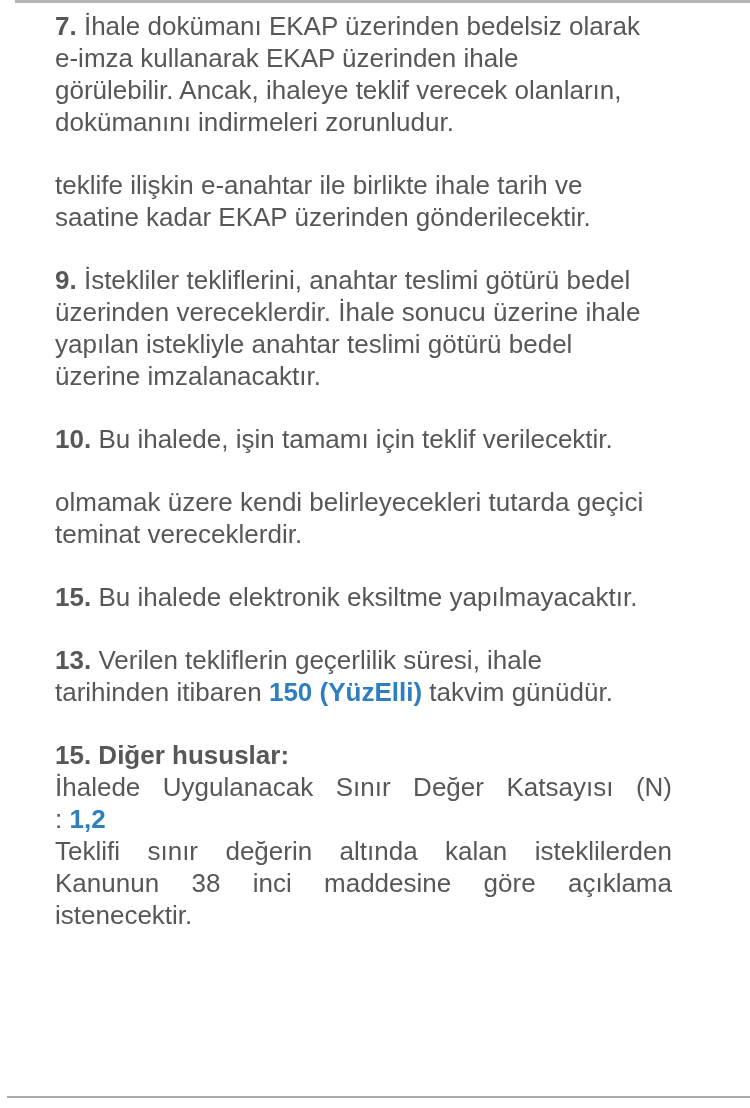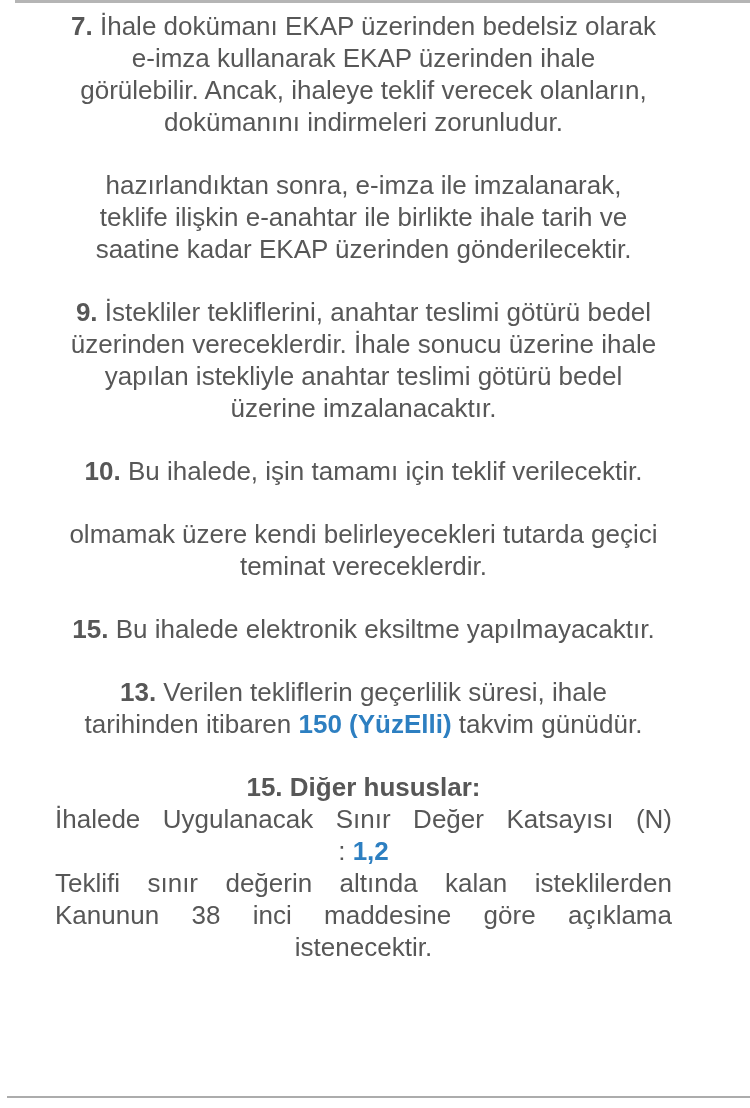--- a/index.html
+++ b/index.html
@@ -27,21 +27,21 @@
     position: absolute;
     left: 55px;
     top: 10px;
     width: 617px;
     font-size: 26px;
     line-height: 32px;
     color: var(--text-color, #575757);
   }
   .item { margin-bottom: 31px; }
   .item:last-child { margin-bottom: 12px; }
-  .line { text-align: center; }
+  .line { text-align: left; }
   .line.justify {
     text-align: justify;
     text-align-last: justify;
   }
   .seg-bold { font-weight: 700; }
   .seg-accent {
     font-weight: 700;
     color: var(--accent-color, #2d7fc1);
   }
 </style>
@@ -51,21 +51,20 @@
 <div class="border-top"></div>
 
 <div class="doc">
     <div class="item">
       <div class="line"><span class="seg-bold">7.</span><span> İhale dokümanı EKAP üzerinden bedelsiz olarak</span></div>
       <div class="line"><span>e-imza kullanarak EKAP üzerinden ihale</span></div>
       <div class="line"><span>görülebilir. Ancak, ihaleye teklif verecek olanların,</span></div>
       <div class="line"><span>dokümanını indirmeleri zorunludur.</span></div>
     </div>
     <div class="item">
-      <div class="line"><span>hazırlandıktan sonra, e-imza ile imzalanarak,</span></div>
       <div class="line"><span>teklife ilişkin e-anahtar ile birlikte ihale tarih ve</span></div>
       <div class="line"><span>saatine kadar EKAP üzerinden gönderilecektir.</span></div>
     </div>
     <div class="item">
       <div class="line"><span class="seg-bold">9.</span><span> İstekliler tekliflerini, anahtar teslimi götürü bedel</span></div>
       <div class="line"><span>üzerinden vereceklerdir. İhale sonucu üzerine ihale</span></div>
       <div class="line"><span>yapılan istekliyle anahtar teslimi götürü bedel</span></div>
       <div class="line"><span>üzerine imzalanacaktır.</span></div>
     </div>
     <div class="item">

